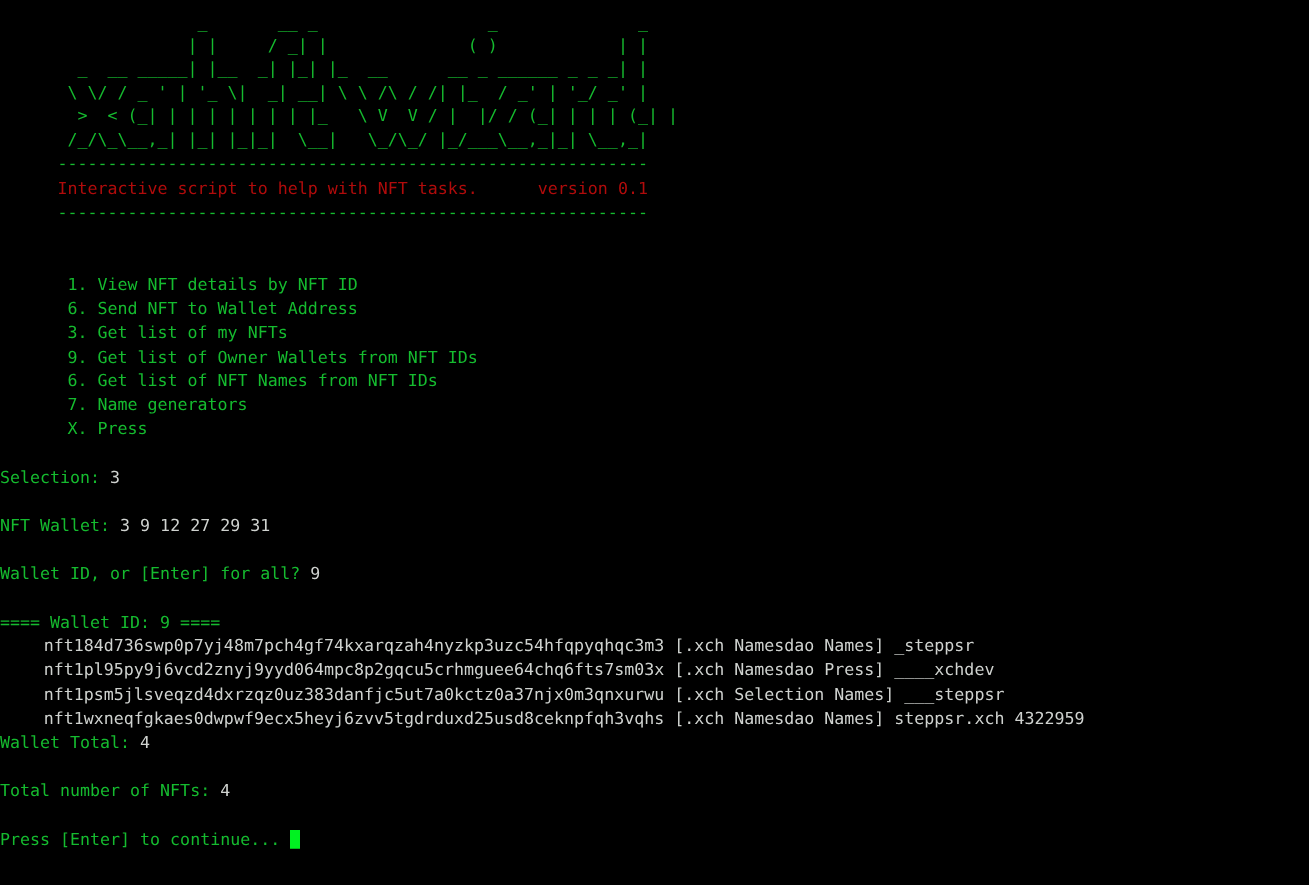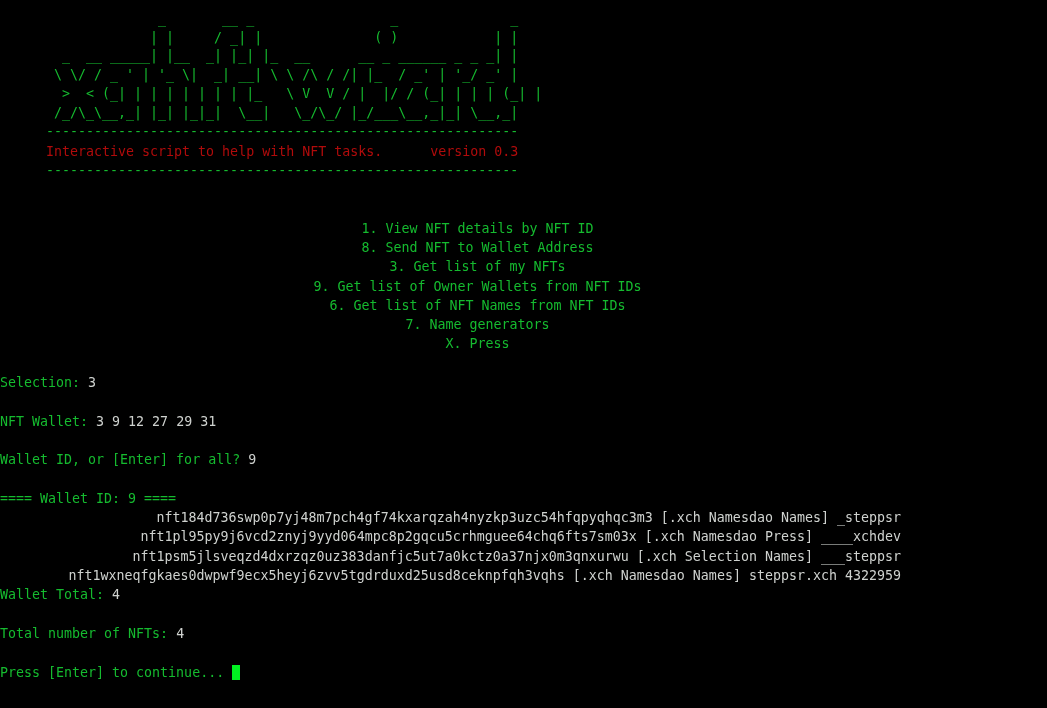--- a/index.html
+++ b/index.html
@@ -66,30 +66,28 @@
     line-height: 19.3px;
     font-size: 13.3px;
   }
 
   .menu-row {
     font-size: 13.3px;
     line-height: 19.3px;
     white-space: pre;
     padding-left: 46px;
     color: #15bb2f;
-    text-align: center;
   }
 
   .nft-row {
     font-size: 13.3px;
     line-height: 19.3px;
     white-space: pre;
-    padding-left: 46px;
+    padding-left: 35px;
     color: #cfd2cf;
-    text-align: right;
   }
 
   .cursor-block {
     display: inline-block;
     width: 8.02px;
     height: 15px;
     background: #00f221;
     vertical-align: -3px;
   }
 </style>
@@ -100,29 +98,29 @@
 
   <pre id="banner"><span>              _       __ _                 _              _ </span>
 <span>             | |     / _| |              ( )            | |</span>
 <span>  _  __ _____| |__  _| |_| |_  __      __ _ ______ _ _ _| |</span>
 <span> \ \/ / _ ' | '_ \|  _| __| \ \ /\ / /| |_  / _' | '_/ _' |</span>
 <span>  &gt;  &lt; (_| | | | | | | | |_   \ V  V / |  |/ / (_| | | | (_| |</span>
 <span> /_/\_\__,_| |_| |_|_|  \__|   \_/\_/ |_/___\__,_|_| \__,_|</span></pre>
 
   <div id="sep-top">-----------------------------------------------------------</div>
 
-  <div id="tagline-row">Interactive script to help with NFT tasks.      version 0.3</div>
+  <div id="tagline-row">Interactive script to help with NFT tasks.      version 0.1</div>
 
   <div id="sep-bottom">-----------------------------------------------------------</div>
 
   <div class="blank"> </div>
   <div class="blank"> </div>
 
   <div class="menu-row"> 1. View NFT details by NFT ID</div>
-  <div class="menu-row"> 8. Send NFT to Wallet Address</div>
+  <div class="menu-row"> 6. Send NFT to Wallet Address</div>
   <div class="menu-row"> 3. Get list of my NFTs</div>
   <div class="menu-row"> 9. Get list of Owner Wallets from NFT IDs</div>
   <div class="menu-row"> 6. Get list of NFT Names from NFT IDs</div>
   <div class="menu-row"> 7. Name generators</div>
   <div class="menu-row"> X. Press</div>
 
   <div class="blank"> </div>
 
   <div class="row"><span class="green">Selection: </span><span class="white">3</span></div>
 

